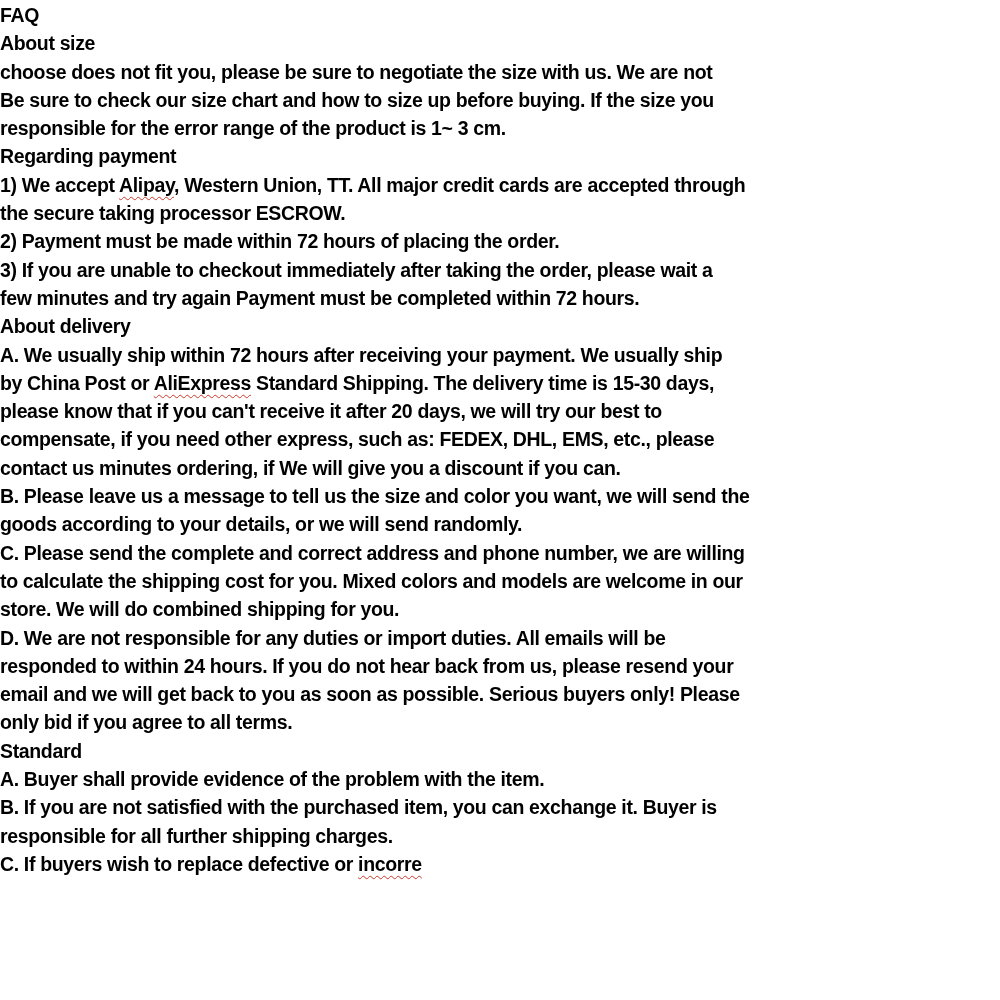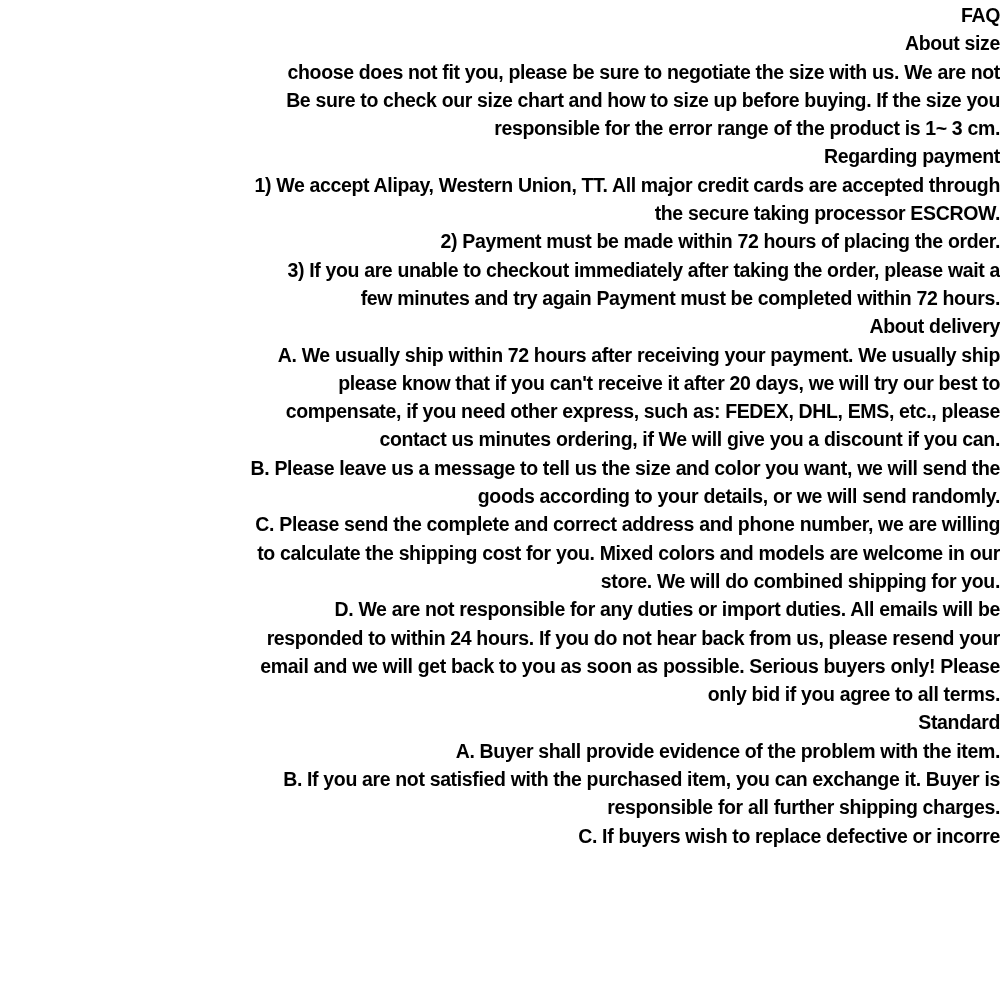--- a/index.html
+++ b/index.html
@@ -16,27 +16,28 @@
     width: 1000px;
     height: 1000px;
     box-sizing: border-box;
     padding-top: 1px;
     font-family: "Liberation Sans", "DejaVu Sans", sans-serif;
     font-weight: 700;
     font-size: 19.5px;
     line-height: 28.3px;
     letter-spacing: -0.35px;
     color: #000000;
-    text-align: right;
+    text-align: left;
     -webkit-font-smoothing: antialiased;
   }
   .line {
     white-space: nowrap;
   }
   .misspell {
+    text-decoration: underline;
     text-decoration-style: wavy;
     text-decoration-color: #cc392b;
     text-decoration-thickness: 1px;
     text-underline-offset: 4px;
   }
   section { display: block; }
 </style>
 </head>
 <body>
 
@@ -57,20 +58,21 @@
     <div class="line"><span>1) We accept </span><span class="misspell">Alipay</span><span>, Western Union, TT. All major credit cards are accepted through</span></div>
     <div class="line">the secure taking processor ESCROW.</div>
     <div class="line">2) Payment must be made within 72 hours of placing the order.</div>
     <div class="line">3) If you are unable to checkout immediately after taking the order, please wait a</div>
     <div class="line">few minutes and try again Payment must be completed within 72 hours.</div>
   </section>
 
   <section>
     <div class="line">About delivery</div>
     <div class="line">A. We usually ship within 72 hours after receiving your payment. We usually ship</div>
+    <div class="line"><span>by China Post or </span><span class="misspell">AliExpress</span><span> Standard Shipping. The delivery time is 15-30 days,</span></div>
     <div class="line">please know that if you can't receive it after 20 days, we will try our best to</div>
     <div class="line">compensate, if you need other express, such as: FEDEX, DHL, EMS, etc., please</div>
     <div class="line">contact us minutes ordering, if We will give you a discount if you can.</div>
     <div class="line">B. Please leave us a message to tell us the size and color you want, we will send the</div>
     <div class="line">goods according to your details, or we will send randomly.</div>
     <div class="line">C. Please send the complete and correct address and phone number, we are willing</div>
     <div class="line">to calculate the shipping cost for you. Mixed colors and models are welcome in our</div>
     <div class="line">store. We will do combined shipping for you.</div>
     <div class="line">D. We are not responsible for any duties or import duties. All emails will be</div>
     <div class="line">responded to within 24 hours. If you do not hear back from us, please resend your</div>

